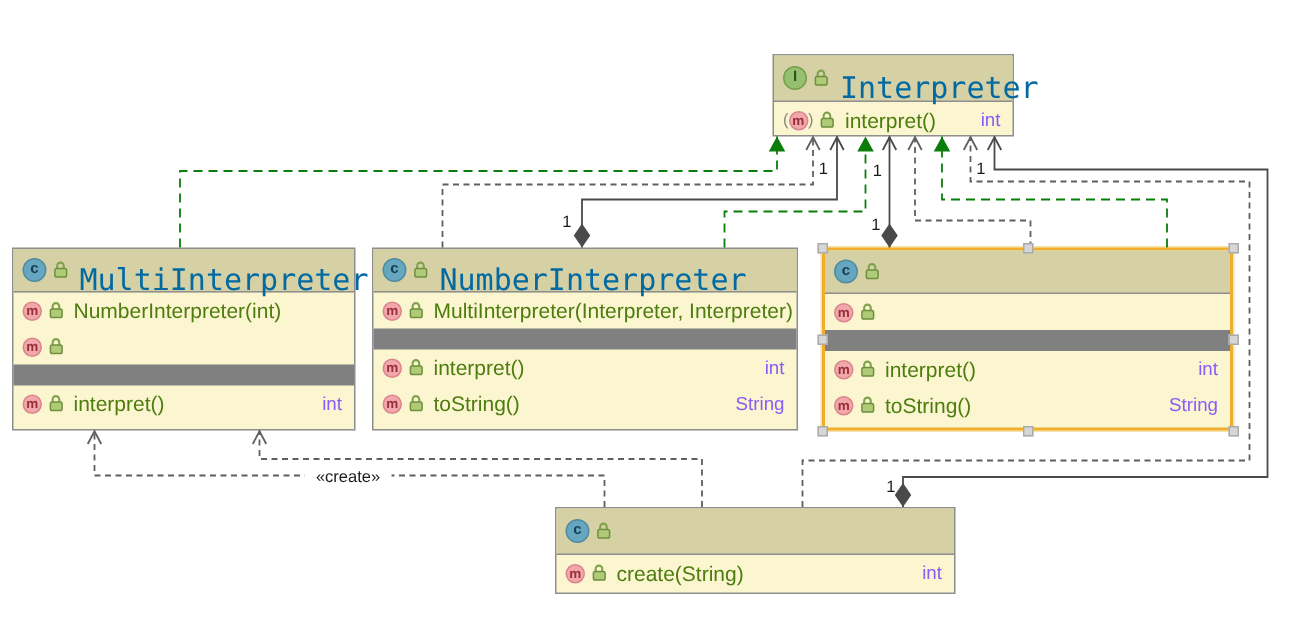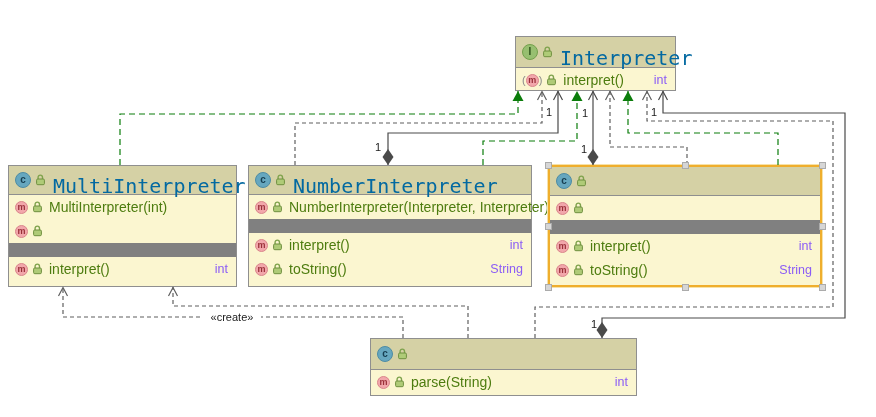--- a/index.html
+++ b/index.html
@@ -64,21 +64,21 @@
             <rect x="1.6" y="5" width="7.8" height="5.7" rx="1.2" fill="#AFCB77" stroke="#6F8F3F" stroke-width="1"></rect>
           </svg>
           <span class="title">MultiInterpreter</span>
         </div>
         <div class="row">
           <span class="circle ic-m">m</span>
           <svg class="lock" width="11" height="12" viewBox="0 0 11 12">
             <path d="M3.1 5.2 V3.3 A2.2 2.2 0 0 1 7.5 3.3 V5.2" fill="none" stroke="#7FA34D" stroke-width="1.4"></path>
             <rect x="1.6" y="5" width="7.8" height="5.7" rx="1.2" fill="#AFCB77" stroke="#6F8F3F" stroke-width="1"></rect>
           </svg>
-          <span class="mname">MultiInterpreter(int)</span>
+          <span class="mname">NumberInterpreter(int)</span>
         </div>
         <div class="row">
           <span class="circle ic-m">m</span>
           <svg class="lock" width="11" height="12" viewBox="0 0 11 12">
             <path d="M3.1 5.2 V3.3 A2.2 2.2 0 0 1 7.5 3.3 V5.2" fill="none" stroke="#7FA34D" stroke-width="1.4"></path>
             <rect x="1.6" y="5" width="7.8" height="5.7" rx="1.2" fill="#AFCB77" stroke="#6F8F3F" stroke-width="1"></rect>
           </svg>
         </div>
         <div class="bar"></div>
         <div class="row">
@@ -99,21 +99,21 @@
             <rect x="1.6" y="5" width="7.8" height="5.7" rx="1.2" fill="#AFCB77" stroke="#6F8F3F" stroke-width="1"></rect>
           </svg>
           <span class="title">NumberInterpreter</span>
         </div>
         <div class="row">
           <span class="circle ic-m">m</span>
           <svg class="lock" width="11" height="12" viewBox="0 0 11 12">
             <path d="M3.1 5.2 V3.3 A2.2 2.2 0 0 1 7.5 3.3 V5.2" fill="none" stroke="#7FA34D" stroke-width="1.4"></path>
             <rect x="1.6" y="5" width="7.8" height="5.7" rx="1.2" fill="#AFCB77" stroke="#6F8F3F" stroke-width="1"></rect>
           </svg>
-          <span class="mname">NumberInterpreter(Interpreter, Interpreter)</span>
+          <span class="mname">MultiInterpreter(Interpreter, Interpreter)</span>
         </div>
         <div class="bar"></div>
         <div class="row">
           <span class="circle ic-m">m</span>
           <svg class="lock" width="11" height="12" viewBox="0 0 11 12">
             <path d="M3.1 5.2 V3.3 A2.2 2.2 0 0 1 7.5 3.3 V5.2" fill="none" stroke="#7FA34D" stroke-width="1.4"></path>
             <rect x="1.6" y="5" width="7.8" height="5.7" rx="1.2" fill="#AFCB77" stroke="#6F8F3F" stroke-width="1"></rect>
           </svg>
           <span class="mname">interpret()</span>
           <span class="mtype">int</span>
@@ -178,21 +178,21 @@
             <path d="M3.1 5.2 V3.3 A2.2 2.2 0 0 1 7.5 3.3 V5.2" fill="none" stroke="#7FA34D" stroke-width="1.4"></path>
             <rect x="1.6" y="5" width="7.8" height="5.7" rx="1.2" fill="#AFCB77" stroke="#6F8F3F" stroke-width="1"></rect>
           </svg>
         </div>
         <div class="row">
           <span class="circle ic-m">m</span>
           <svg class="lock" width="11" height="12" viewBox="0 0 11 12">
             <path d="M3.1 5.2 V3.3 A2.2 2.2 0 0 1 7.5 3.3 V5.2" fill="none" stroke="#7FA34D" stroke-width="1.4"></path>
             <rect x="1.6" y="5" width="7.8" height="5.7" rx="1.2" fill="#AFCB77" stroke="#6F8F3F" stroke-width="1"></rect>
           </svg>
-          <span class="mname">parse(String)</span>
+          <span class="mname">create(String)</span>
           <span class="mtype">int</span>
         </div>
       </div>
     </div>
   <svg id="edges" width="876" height="417">
       <g>
         <polyline points="120,165 120,114 518,114 518,91" fill="none" stroke="#0B7D0B" stroke-width="1.2" stroke-dasharray="6,4"></polyline>
         <polygon points="518,91 512.5,101 523.5,101" fill="#0B7D0B"></polygon>
       </g>
       <g>

